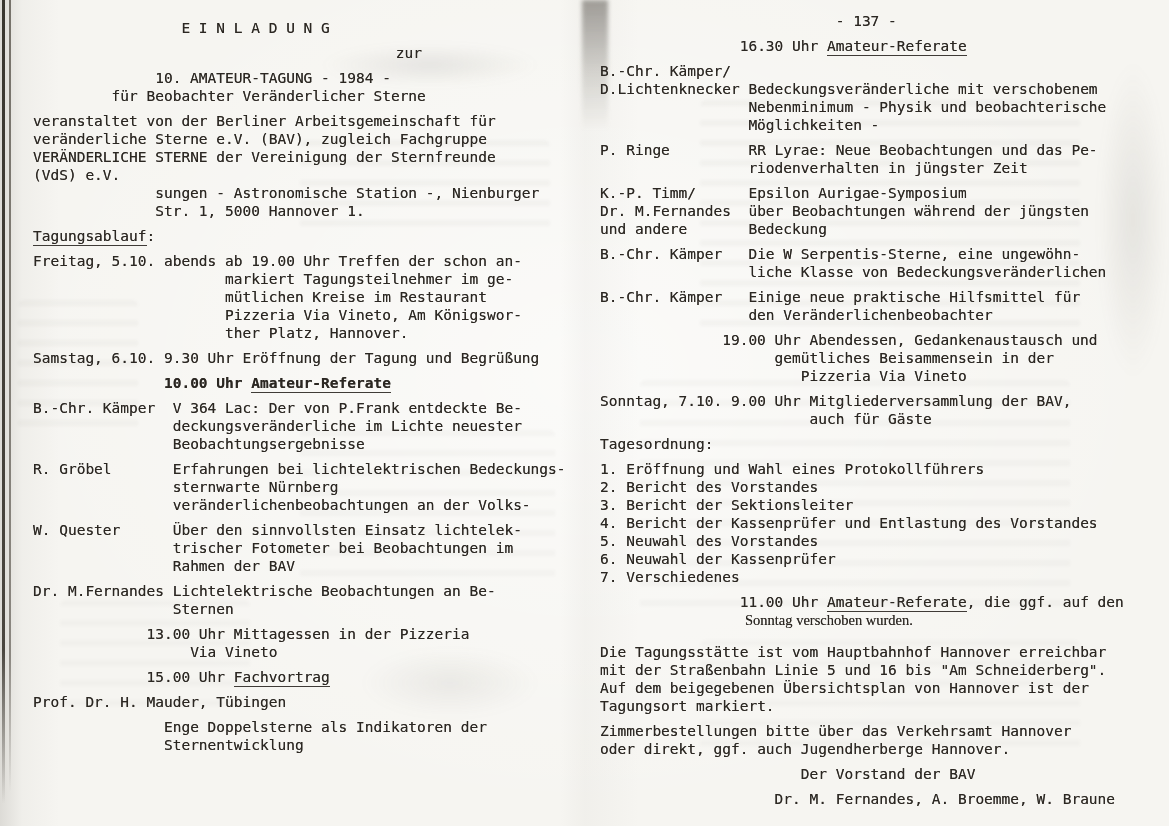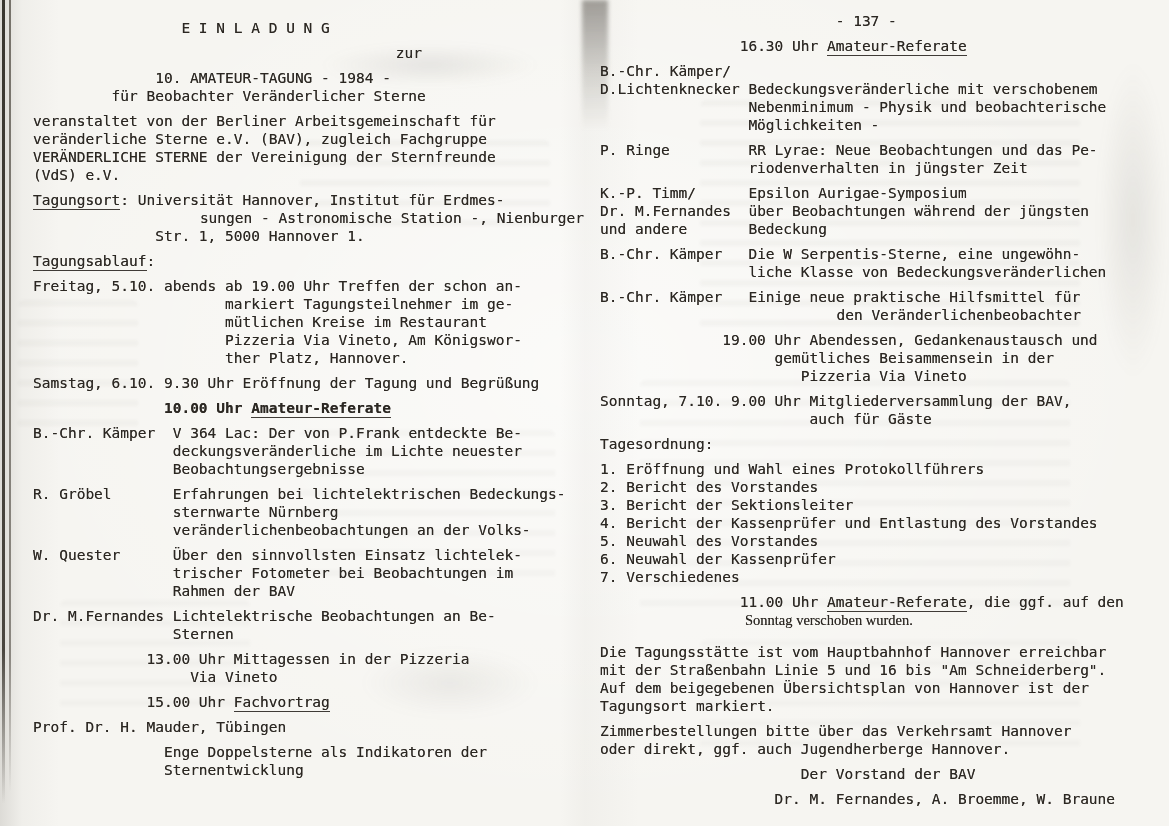--- a/index.html
+++ b/index.html
@@ -77,22 +77,21 @@
 
 <div class="page page-left">
     <div class="line g1" style="padding-left: 17ch;"><span>E I N L A D U N G</span></div>
     <div class="line g1" style="padding-left: 23ch; text-align: center;"><span>zur</span></div>
     <div class="line g1" style="padding-left: 14ch;"><span>10. AMATEUR-TAGUNG - 1984 -</span></div>
     <div class="line" style="padding-left: 9ch;"><span>für Beobachter Veränderlicher Sterne</span></div>
     <div class="line g1"><span>veranstaltet von der Berliner Arbeitsgemeinschaft für</span></div>
     <div class="line"><span>veränderliche Sterne e.V. (BAV), zugleich Fachgruppe</span></div>
     <div class="line"><span>VERÄNDERLICHE STERNE der Vereinigung der Sternfreunde</span></div>
     <div class="line"><span>(VdS) e.V.</span></div>
-    <div class="line g1"><span class="u">Tagungsort</span><span>: Universität Hannover, Institut für Erdmes-</span></div>
-    <div class="line" style="padding-left: 14ch; text-align: right;"><span>sungen - Astronomische Station -, Nienburger</span></div>
+    <div class="line" style="padding-left: 14ch;"><span>sungen - Astronomische Station -, Nienburger</span></div>
     <div class="line" style="padding-left: 14ch;"><span>Str. 1, 5000 Hannover 1.</span></div>
     <div class="line g1"><span class="u">Tagungsablauf</span><span>:</span></div>
     <div class="line g1"><span>Freitag, 5.10. abends ab 19.00 Uhr Treffen der schon an-</span></div>
     <div class="line" style="padding-left: 22ch;"><span>markiert Tagungsteilnehmer im ge-</span></div>
     <div class="line" style="padding-left: 22ch;"><span>mütlichen Kreise im Restaurant</span></div>
     <div class="line" style="padding-left: 22ch;"><span>Pizzeria Via Vineto, Am Königswor-</span></div>
     <div class="line" style="padding-left: 22ch;"><span>ther Platz, Hannover.</span></div>
     <div class="line g1"><span>Samstag, 6.10. 9.30 Uhr Eröffnung der Tagung und Begrüßung</span></div>
     <div class="line g1" style="padding-left: 15ch; font-weight: bold;"><span>10.00 Uhr </span><span class="u">Amateur-Referate</span></div>
     <div class="line g1"><span>B.-Chr. Kämper  </span><span>V 364 Lac: Der von P.Frank entdeckte Be-</span></div>
@@ -121,21 +120,21 @@
     <div class="line" style="padding-left: 17ch;"><span>Nebenminimum - Physik und beobachterische</span></div>
     <div class="line" style="padding-left: 17ch;"><span>Möglichkeiten -</span></div>
     <div class="line g1"><span>P. Ringe         </span><span>RR Lyrae: Neue Beobachtungen und das Pe-</span></div>
     <div class="line" style="padding-left: 17ch;"><span>riodenverhalten in jüngster Zeit</span></div>
     <div class="line g1"><span>K.-P. Timm/      </span><span>Epsilon Aurigae-Symposium</span></div>
     <div class="line"><span>Dr. M.Fernandes  </span><span>über Beobachtungen während der jüngsten</span></div>
     <div class="line"><span>und andere       </span><span>Bedeckung</span></div>
     <div class="line g1"><span>B.-Chr. Kämper   </span><span>Die W Serpentis-Sterne, eine ungewöhn-</span></div>
     <div class="line" style="padding-left: 17ch;"><span>liche Klasse von Bedeckungsveränderlichen</span></div>
     <div class="line g1"><span>B.-Chr. Kämper   </span><span>Einige neue praktische Hilfsmittel für</span></div>
-    <div class="line" style="padding-left: 17ch; text-align: center;"><span>den Veränderlichenbeobachter</span></div>
+    <div class="line" style="padding-left: 17ch;"><span>den Veränderlichenbeobachter</span></div>
     <div class="line g1" style="padding-left: 14ch;"><span>19.00 Uhr Abendessen, Gedankenaustausch und</span></div>
     <div class="line" style="padding-left: 20ch;"><span>gemütliches Beisammensein in der</span></div>
     <div class="line" style="padding-left: 23ch;"><span>Pizzeria Via Vineto</span></div>
     <div class="line g1"><span>Sonntag, 7.10. 9.00 Uhr Mitgliederversammlung der BAV,</span></div>
     <div class="line" style="padding-left: 24ch;"><span>auch für Gäste</span></div>
     <div class="line g1"><span>Tagesordnung:</span></div>
     <div class="line g1"><span>1. Eröffnung und Wahl eines Protokollführers</span></div>
     <div class="line"><span>2. Bericht des Vorstandes</span></div>
     <div class="line"><span>3. Bericht der Sektionsleiter</span></div>
     <div class="line"><span>4. Bericht der Kassenprüfer und Entlastung des Vorstandes</span></div>

